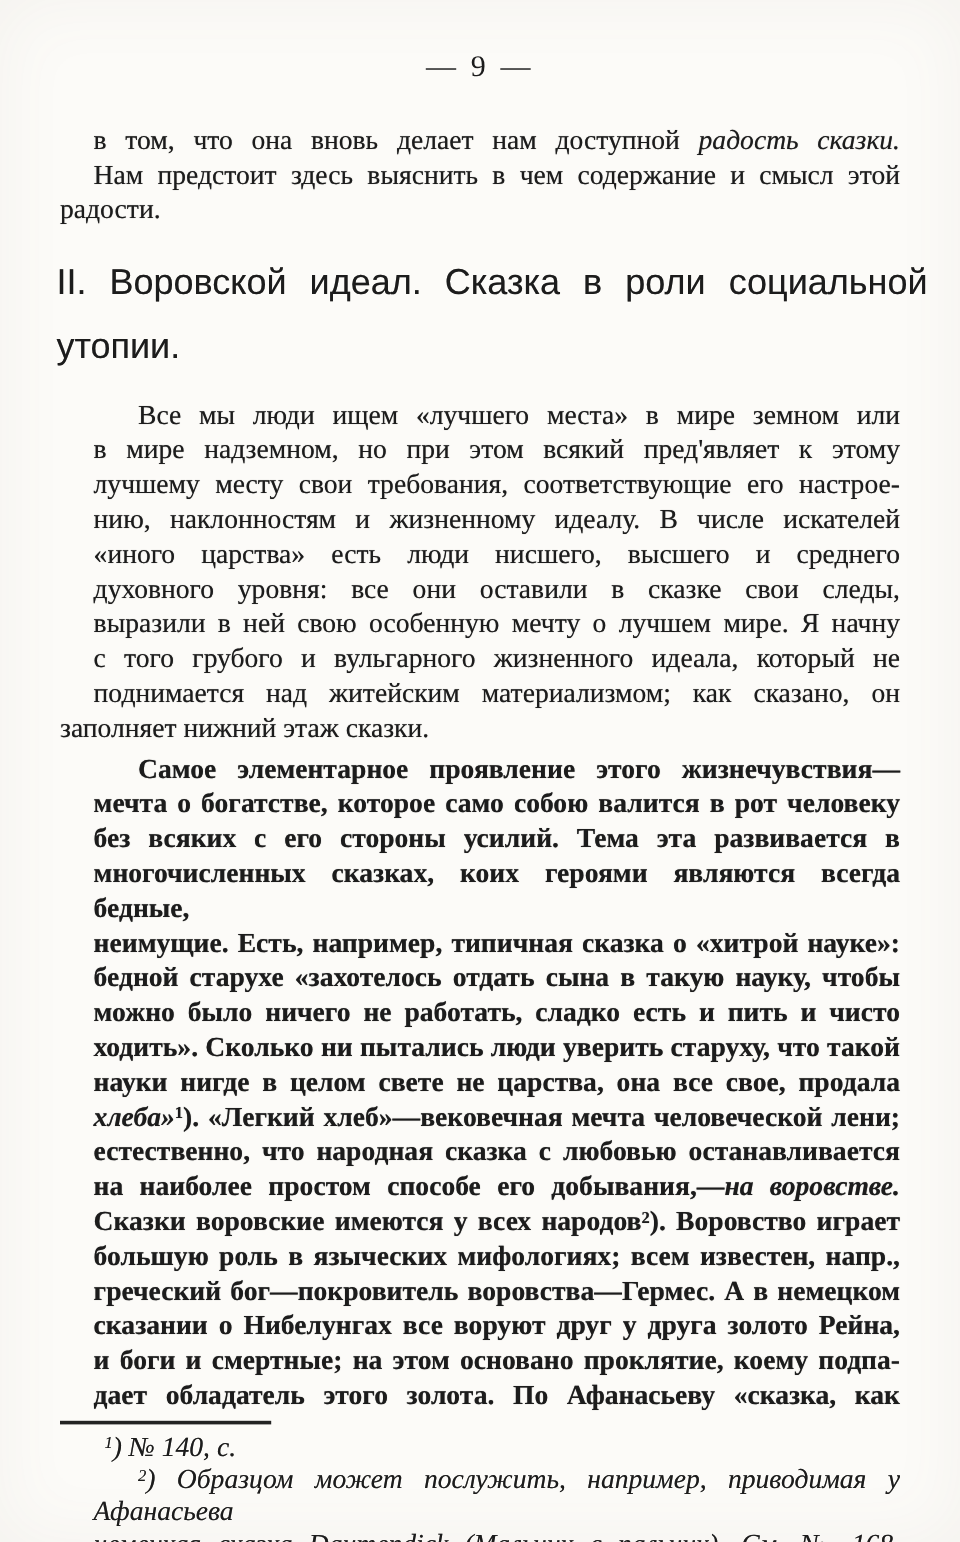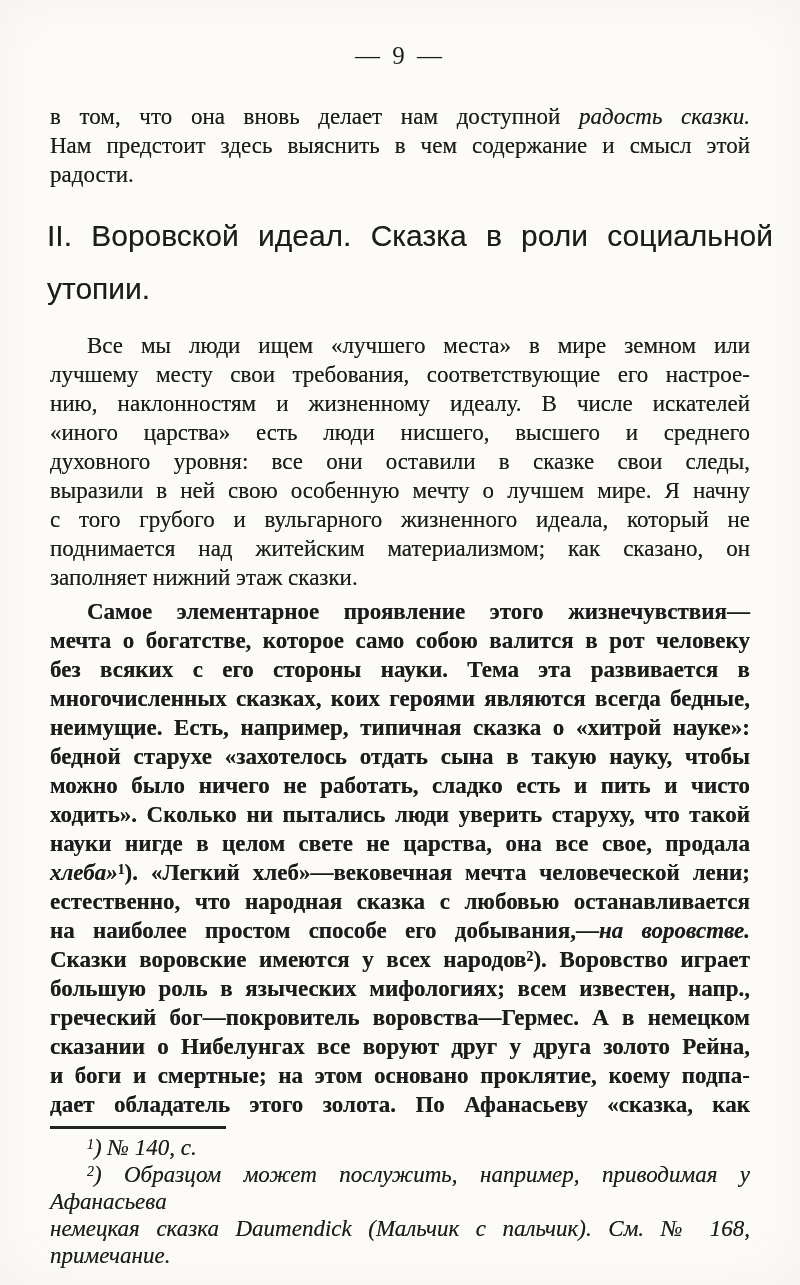--- a/index.html
+++ b/index.html
@@ -42,21 +42,21 @@
     font-weight: 400;
     font-size: 30px;
     line-height: 41px;
     margin: 26px 0 0 -3px;
     width: 726px;
     text-shadow: 0 0 0.4px rgba(20,20,20,0.5);
   }
   .h-line1 { text-align: justify; text-align-last: justify; }
   .h-line2 { text-align: left; margin-top: 12px; }
   .line { min-height: 29px; }
-  .jl { text-align: justify; text-align-last: justify; }
+  .jl { text-align: justify; text-align-last: justify; margin-left: 28px; }
   .indent { text-indent: 37px; }
   .it { font-style: italic; }
   sup.fnm {
     font-size: 0.60em;
     line-height: 0;
     position: relative;
     top: -0.45em;
     vertical-align: baseline;
   }
   .fn-rule {
@@ -88,34 +88,35 @@
         <div class="line"><span>радости.</span></div>
       </div>
 
     <div class="heading">
       <div class="h-line1">II. Воровской идеал. Сказка в роли социальной</div>
       <div class="h-line2">утопии.</div>
     </div>
 
     <div class="para para-a">
         <div class="line jl indent"><span>Все мы люди ищем «лучшего места» в мире земном или</span></div>
+        <div class="line jl"><span>в мире надземном, но при этом всякий пред'являет к этому</span></div>
         <div class="line jl"><span>лучшему месту свои требования, соответствующие его настрое-</span></div>
         <div class="line jl"><span>нию, наклонностям и жизненному идеалу. В числе искателей</span></div>
         <div class="line jl"><span>«иного царства» есть люди нисшего, высшего и среднего</span></div>
         <div class="line jl"><span>духовного уровня: все они оставили в сказке свои следы,</span></div>
         <div class="line jl"><span>выразили в ней свою особенную мечту о лучшем мире. Я начну</span></div>
         <div class="line jl"><span>с того грубого и вульгарного жизненного идеала, который не</span></div>
         <div class="line jl"><span>поднимается над житейским материализмом; как сказано, он</span></div>
         <div class="line"><span>заполняет нижний этаж сказки.</span></div>
       </div>
 
     <div class="para para-b">
         <div class="line jl indent"><span>Самое элементарное проявление этого жизнечувствия—</span></div>
         <div class="line jl"><span>мечта о богатстве, которое само собою валится в рот человеку</span></div>
-        <div class="line jl"><span>без всяких с его стороны науки. Тема эта развивается в</span></div>
+        <div class="line jl"><span>без всяких с его стороны усилий. Тема эта развивается в</span></div>
         <div class="line jl"><span>многочисленных сказках, коих героями являются всегда бедные,</span></div>
         <div class="line jl"><span>неимущие. Есть, например, типичная сказка о «хитрой науке»:</span></div>
         <div class="line jl"><span>бедной старухе «захотелось отдать сына в такую науку, чтобы</span></div>
         <div class="line jl"><span>можно было ничего не работать, сладко есть и пить и чисто</span></div>
         <div class="line jl"><span>ходить». Сколько ни пытались люди уверить старуху, что такой</span></div>
         <div class="line jl"><span>науки нигде в целом свете не царства, она все свое, продала</span></div>
         <div class="line jl"><span class="it">хлеба»</span><sup class="fnm">1</sup><span>). «Легкий хлеб»—вековечная мечта человеческой лени;</span></div>
         <div class="line jl"><span>естественно, что народная сказка с любовью останавливается</span></div>
         <div class="line jl"><span>на наиболее простом способе его добывания,—</span><span class="it">на воровстве.</span></div>
         <div class="line jl"><span>Сказки воровские имеются у всех народов</span><sup class="fnm">2</sup><span>). Воровство играет</span></div>

